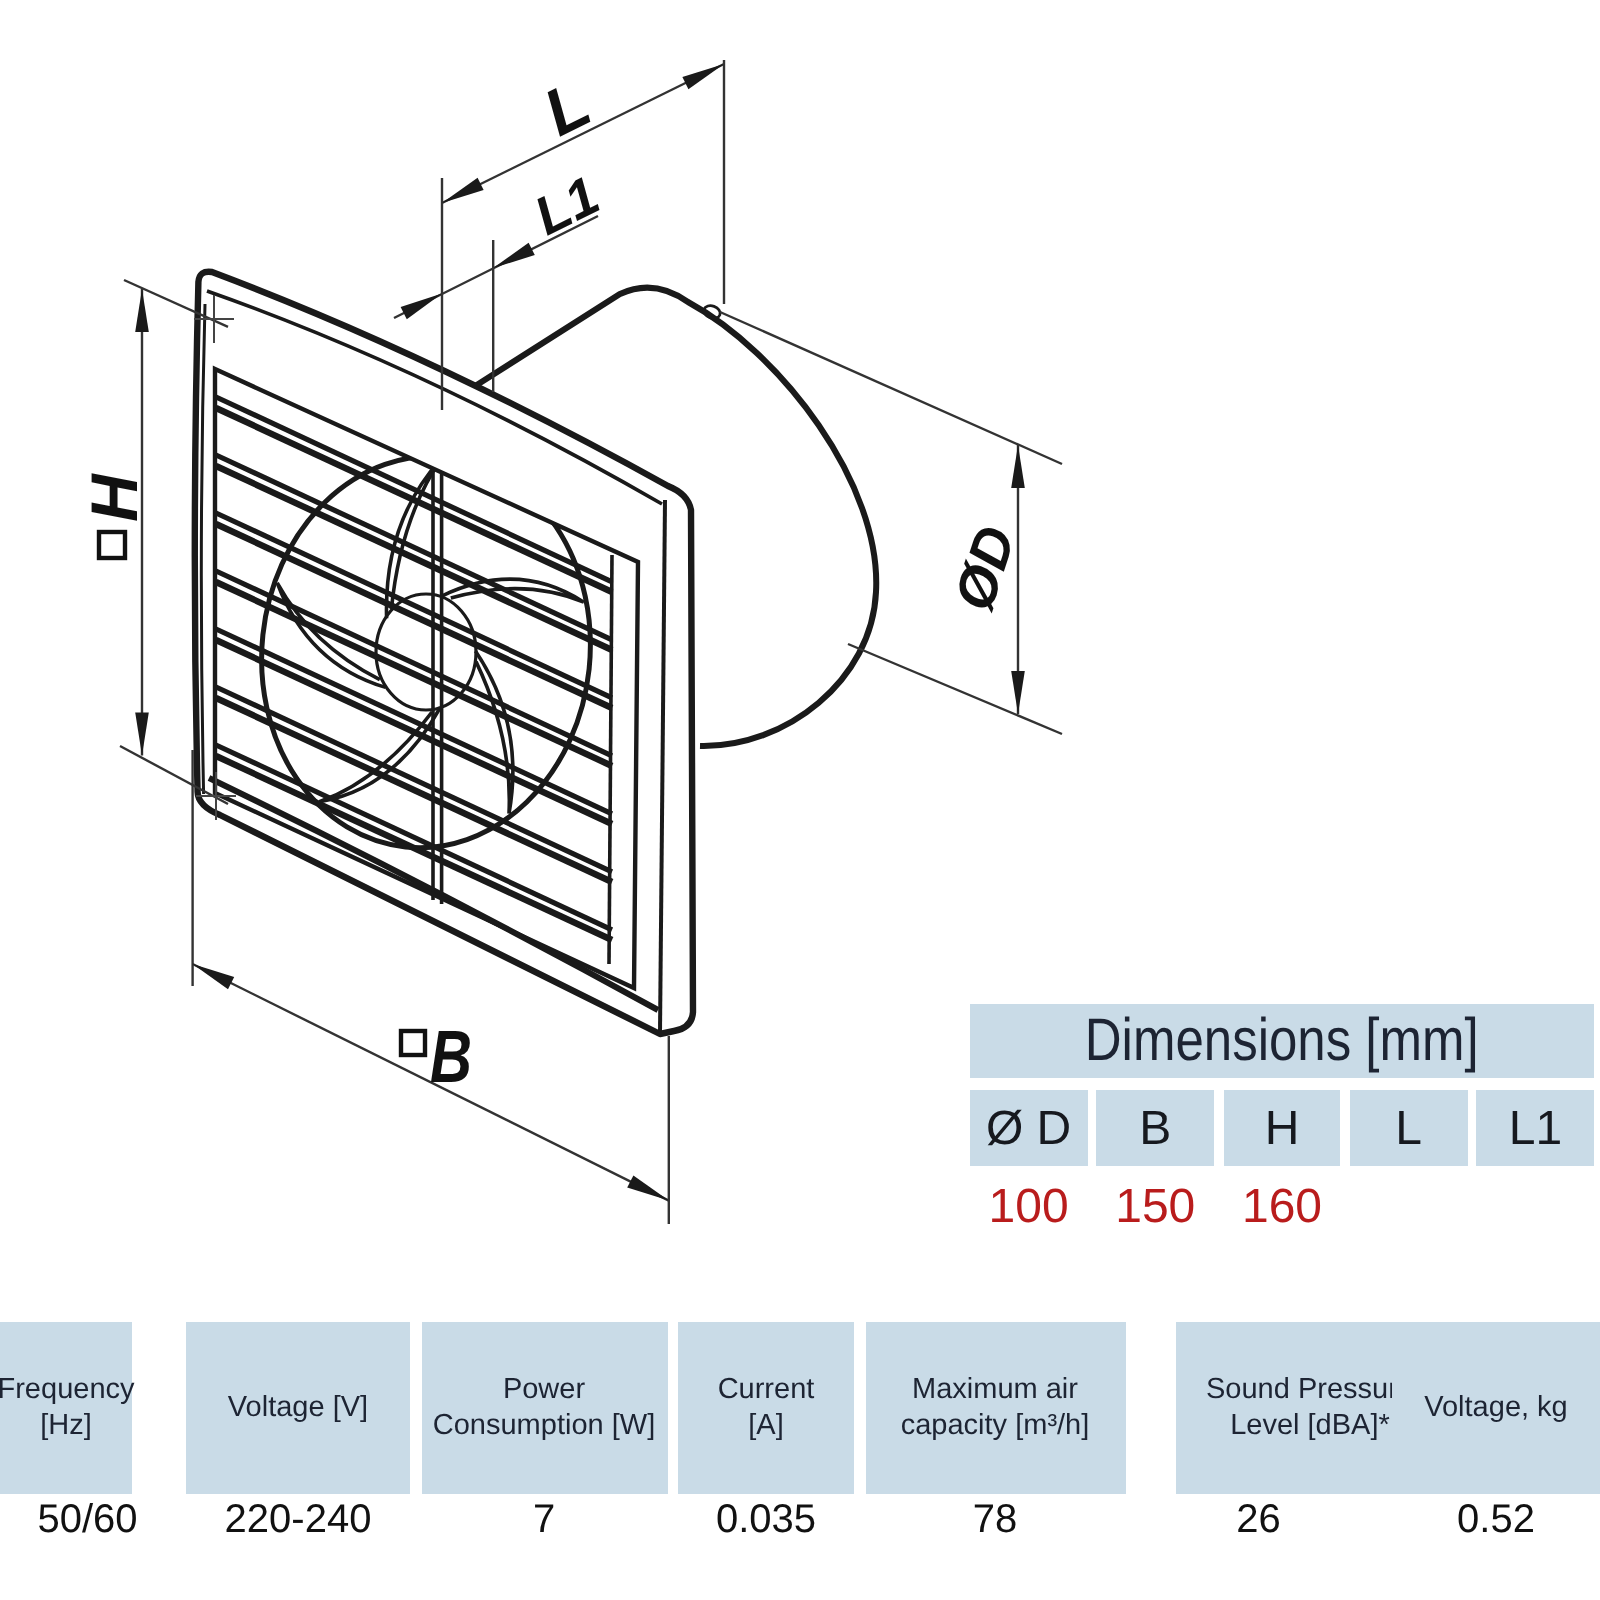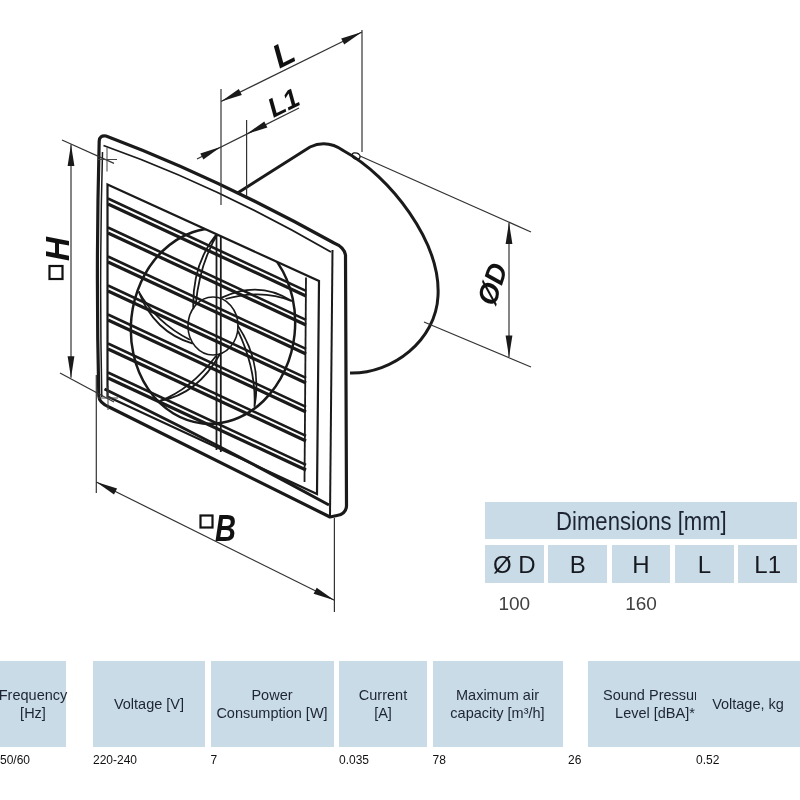--- a/index.html
+++ b/index.html
@@ -1,28 +1,28 @@
 <!DOCTYPE html>
 <html><head><meta charset="utf-8">
 <style>
 html,body{margin:0;padding:0;width:800px;height:800px;background:#fff;
 font-family:"Liberation Sans",sans-serif;position:relative;overflow:hidden}
 #draw{position:absolute;left:0;top:0}
 #dimtab{position:absolute;left:485px;top:502px;width:312px}
-#dimtab .dh{height:37px;background:#c9dbe7;text-align:center;line-height:38px;font-size:26px;color:#1d2433}
+#dimtab .dh{height:37px;background:#c9dbe7;text-align:center;line-height:38px;font-size:30px;color:#1d2433}
 #dimtab .dhin{display:inline-block;transform:scaleX(0.85);transform-origin:center}
 #dimtab .row{position:relative;height:38px;margin-top:5.5px}
 #dimtab .dc{position:absolute;top:0;width:58.56px;height:38px;background:#c9dbe7;
 text-align:center;line-height:39px;font-size:24px;color:#16191f}
 #dimtab .vrow{position:relative;height:46px}
 #dimtab .dv{position:absolute;top:0;width:58.56px;height:46px;text-align:center;
-line-height:41px;font-size:19px;color:#404040}
+line-height:41px;font-size:24px;color:#b91c1c}
 .bh{position:absolute;top:661px;height:86px;background:#c9dbe7;color:#1d2433;font-size:14.5px;
 line-height:18px;display:flex;align-items:center;justify-content:center;text-align:center}
-.bv{position:absolute;top:747px;height:28px;font-size:12px;color:#111;text-align:left;line-height:26px}
+.bv{position:absolute;top:747px;height:28px;font-size:20px;color:#111;text-align:center;line-height:26px}
 </style></head>
 <body>
 <div id="draw"><svg width="800" height="660" viewBox="0 0 800 660">
       <path d="M236,194 L310,147 Q327,139 344,151 C390,176 441,242 438,296 C436,340 393,374 350,373 L260,280 Z" fill="#fff" stroke="none"></path>
       <path d="M236,194 L310,147 Q327,139 344,151 C390,176 441,242 438,296 C436,340 393,374 350,373" fill="none" stroke="#1a1a1a" stroke-width="3"></path>
       <ellipse cx="356" cy="156" rx="4.2" ry="3.0" transform="rotate(20 356 156)" fill="none" stroke="#1a1a1a" stroke-width="1.4"></ellipse>
       <path d="M360,156 L531,232" stroke="#333333" stroke-width="1.2" fill="none"></path>
       <path d="M424,322 L531,367" stroke="#333333" stroke-width="1.2" fill="none"></path>
       <path d="M106,136 Q215,177 334,243 Q344,247 345.5,255 L346.5,506 Q346,514 337,515.5 L330,517 L110,407.5 Q99,403 98.8,396 Q95.8,272 99.2,141 Q99.6,135 106,136 Z" fill="#fff" stroke="#1a1a1a" stroke-width="3.2" stroke-linejoin="round"></path>
       <path d="M103.5,145.5 Q214,184.5 331,252" fill="none" stroke="#1a1a1a" stroke-width="1.8"></path>
@@ -99,20 +99,21 @@
 <div class="dh"><span class="dhin">Dimensions [mm]</span></div>
 <div class="row">
       <div class="dc" style="left:0.00px">Ø D</div>
       <div class="dc" style="left:63.36px">B</div>
       <div class="dc" style="left:126.72px">H</div>
       <div class="dc" style="left:190.08px">L</div>
       <div class="dc" style="left:253.44px">L1</div>
     </div>
 <div class="vrow">
       <div class="dv" style="left:0.00px">100</div>
+      <div class="dv" style="left:63.36px">150</div>
       <div class="dv" style="left:126.72px">160</div>
     </div>
 </div>
 <div class="bh" style="left:0px;width:66px">Frequency<br>[Hz]</div>
 <div class="bh" style="left:93px;width:112px">Voltage [V]</div>
 <div class="bh" style="left:210.5px;width:123px">Power<br>Consumption [W]</div>
 <div class="bh" style="left:339px;width:88px">Current<br>[A]</div>
 <div class="bh" style="left:432.5px;width:130px">Maximum air<br>capacity [m³/h]</div>
 <div class="bh" style="left:588px;width:134px">Sound Pressure<br>Level [dBA]*</div>
 <div class="bh" style="left:696px;width:104px">Voltage, kg</div>

